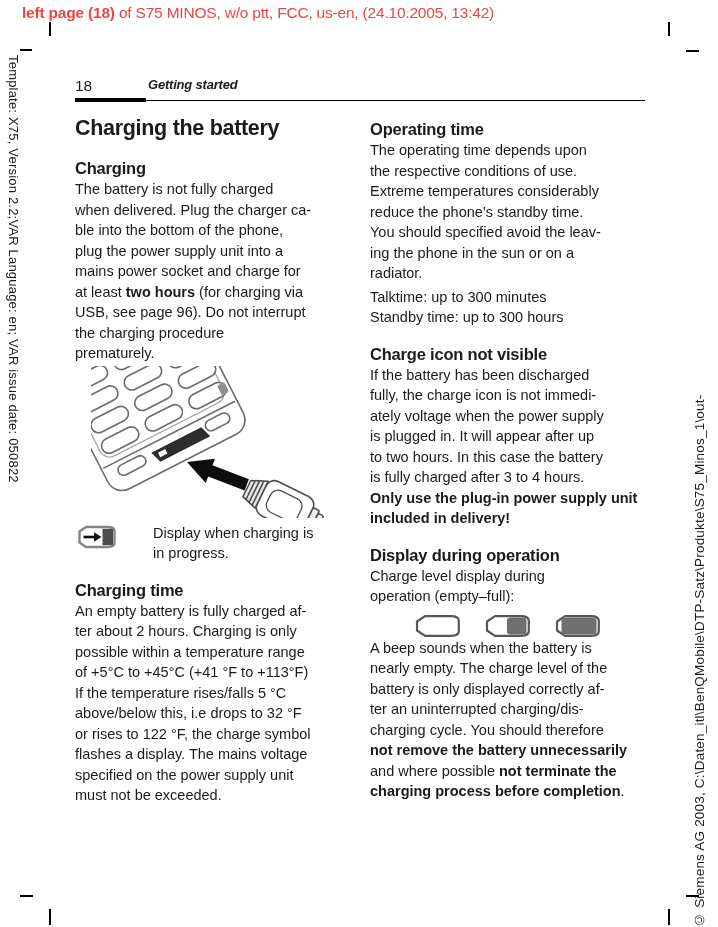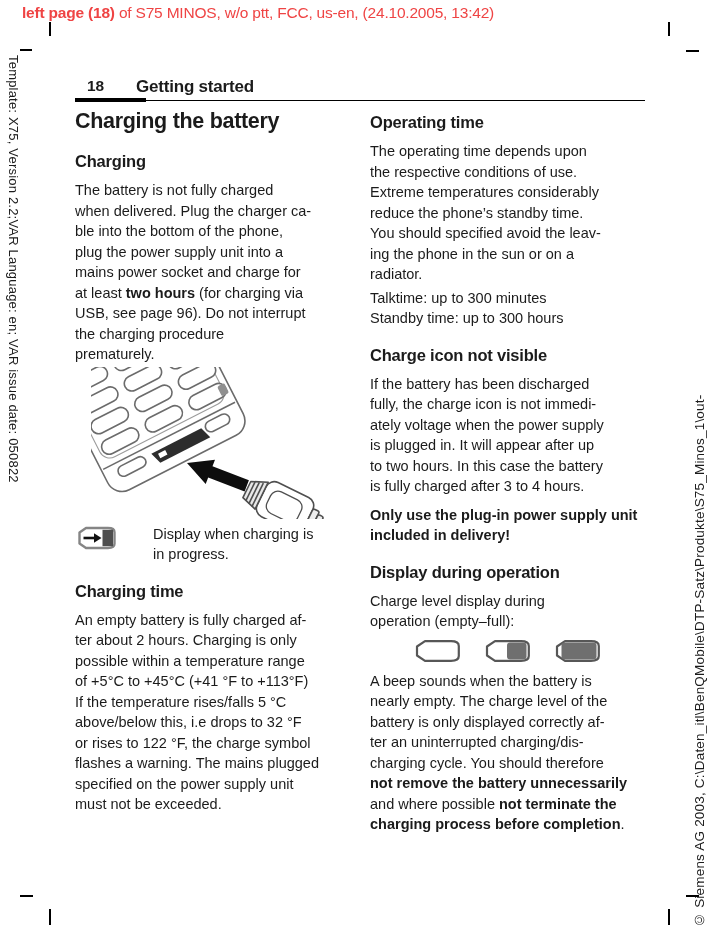--- a/index.html
+++ b/index.html
@@ -13,33 +13,33 @@
 
   
   .crop{background:#000;}
 
   
   .side-text{writing-mode:vertical-rl;text-orientation:mixed;font-size:13px;letter-spacing:0.2px;color:#1b1b1b;white-space:nowrap;}
   .side-left{left:6px;top:55px;height:515px;}
   .side-right{left:692px;top:325px;height:602px;font-size:13.5px;transform:rotate(180deg);}
 
   
-  .page-num{left:75px;top:77px;font-size:15.5px;font-weight:700;margin-left:12px;}
-  .section-name{left:136px;top:77px;font-size:17px;font-weight:700;letter-spacing:-0.2px;}
+  .page-num{left:75px;top:77px;font-size:15.5px;font-weight:400;}
+  .section-name{left:148px;top:77px;font-size:13px;font-weight:700;letter-spacing:-0.2px;font-style:italic;}
   .rule-thick{left:75px;top:98px;width:71px;height:4px;background:#000;}
   .rule-thin{left:146px;top:99.5px;width:499px;height:1.6px;background:#000;}
 
   
-  .col{position:absolute;top:106px;font-size:14.5px;}
+  .col{position:absolute;top:113px;font-size:14.5px;}
   .col-left{left:75px;width:272px;}
   .col-right{left:370px;width:277px;}
   .col h1{font-size:21.5px;line-height:27px;margin:2px 0 0;letter-spacing:-0.3px;}
   .col h2{font-size:16.5px;line-height:22px;margin:15px 0 0;letter-spacing:-0.2px;}
   .col-right h2.first{margin-top:5px;}
-  .para{margin-top:8px;}
+  .para{}
   .para.tight{margin-top:3px;}
   .line{line-height:20.5px;white-space:nowrap;}
 
   .figure{margin:2px 0 0 16px;width:252px;height:152px;}
   .note{margin-top:5px;display:flex;justify-content:flex-end;}
   .note-icon{width:78px;flex:0 0 78px;padding:2px 0 0 2px;box-sizing:border-box;}
   .note .para{margin-top:0;flex:1;}
 
   .battery-row{margin:7px 0 0 44px;display:flex;gap:24px;align-items:center;height:24px;}
 </style>
@@ -147,21 +147,21 @@
 
   <h2>Charging time</h2>
   <div class="para">
       <div class="line"><span>An empty battery is fully charged af-</span></div>
       <div class="line"><span>ter about 2 hours. Charging is only</span></div>
       <div class="line"><span>possible within a temperature range</span></div>
       <div class="line"><span>of +5°C to +45°C (+41 °F to +113°F)</span></div>
       <div class="line"><span>If the temperature rises/falls 5 °C</span></div>
       <div class="line"><span>above/below this, i.e drops to 32 °F</span></div>
       <div class="line"><span>or rises to 122 °F, the charge symbol</span></div>
-      <div class="line"><span>flashes a warning. The mains plugged</span></div>
+      <div class="line"><span>flashes a display. The mains voltage</span></div>
       <div class="line"><span>specified on the power supply unit</span></div>
       <div class="line"><span>must not be exceeded.</span></div>
     </div>
 </div>
 
 <div class="col col-right">
   <h2 class="first">Operating time</h2>
   <div class="para">
       <div class="line"><span>The operating time depends upon</span></div>
       <div class="line"><span>the respective conditions of use.</span></div>

